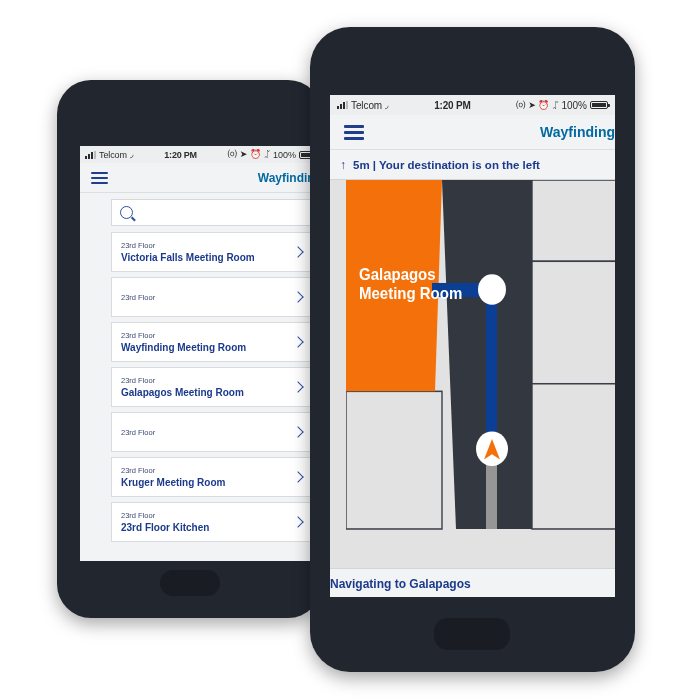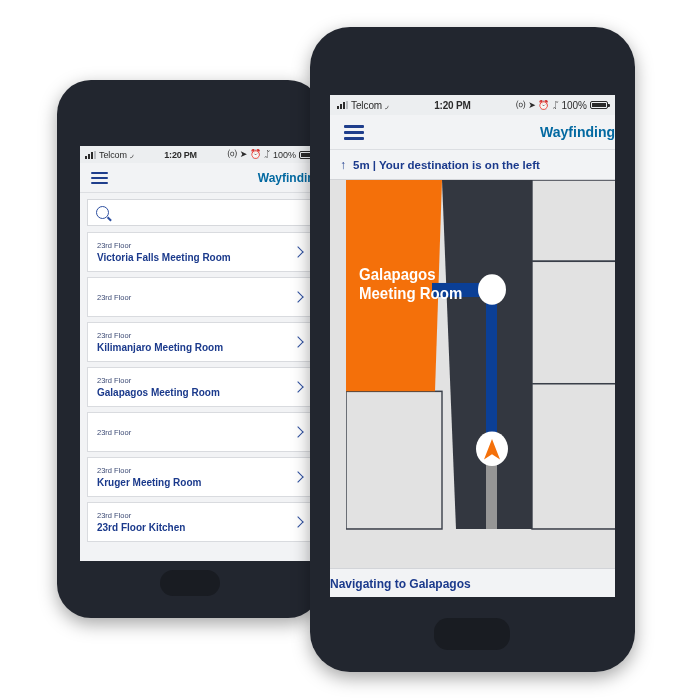--- a/index.html
+++ b/index.html
@@ -165,20 +165,21 @@
   }
   .ab-front .app-title { font-size: 14px; }
 
   
   .list-body {
     background: #f2f3f5;
     height: calc(100% - 47px);
     padding: 6px 7px 0 7px;
     box-sizing: border-box;
     overflow: hidden;
+    margin-left: 24px;
   }
 
   .search-box {
     background: #ffffff;
     border: 1px solid #d6d8dc;
     height: 27px;
     display: flex;
     align-items: center;
     padding: 0 8px;
     box-sizing: border-box;
@@ -351,21 +352,21 @@
           </div>
           <div class="room-item">
             <div class="room-texts">
               <div class="room-floor">23rd Floor</div>
             </div>
             <span class="chevron"></span>
           </div>
           <div class="room-item">
             <div class="room-texts">
               <div class="room-floor">23rd Floor</div>
-              <div class="room-name">Kilimanjaro Meeting Room</div>
+              <div class="room-name">Wayfinding Meeting Room</div>
             </div>
             <span class="chevron"></span>
           </div>
           <div class="room-item">
             <div class="room-texts">
               <div class="room-floor">23rd Floor</div>
               <div class="room-name">Galapagos Meeting Room</div>
             </div>
             <span class="chevron"></span>
           </div>

